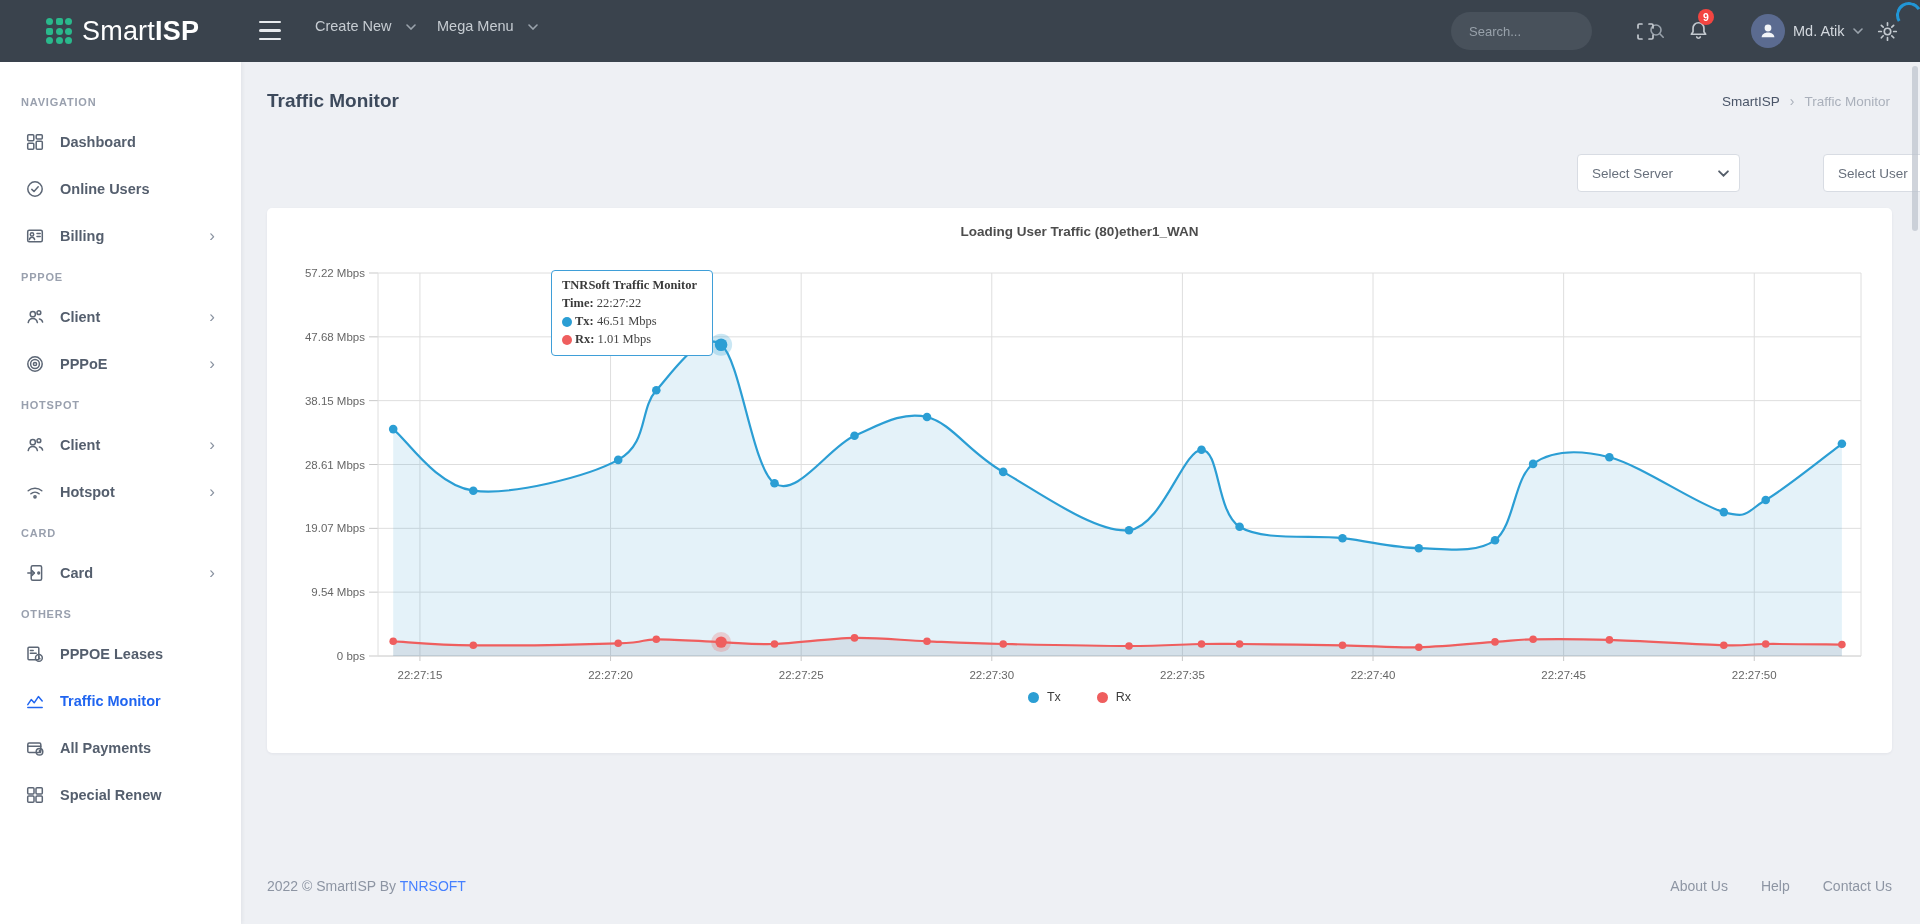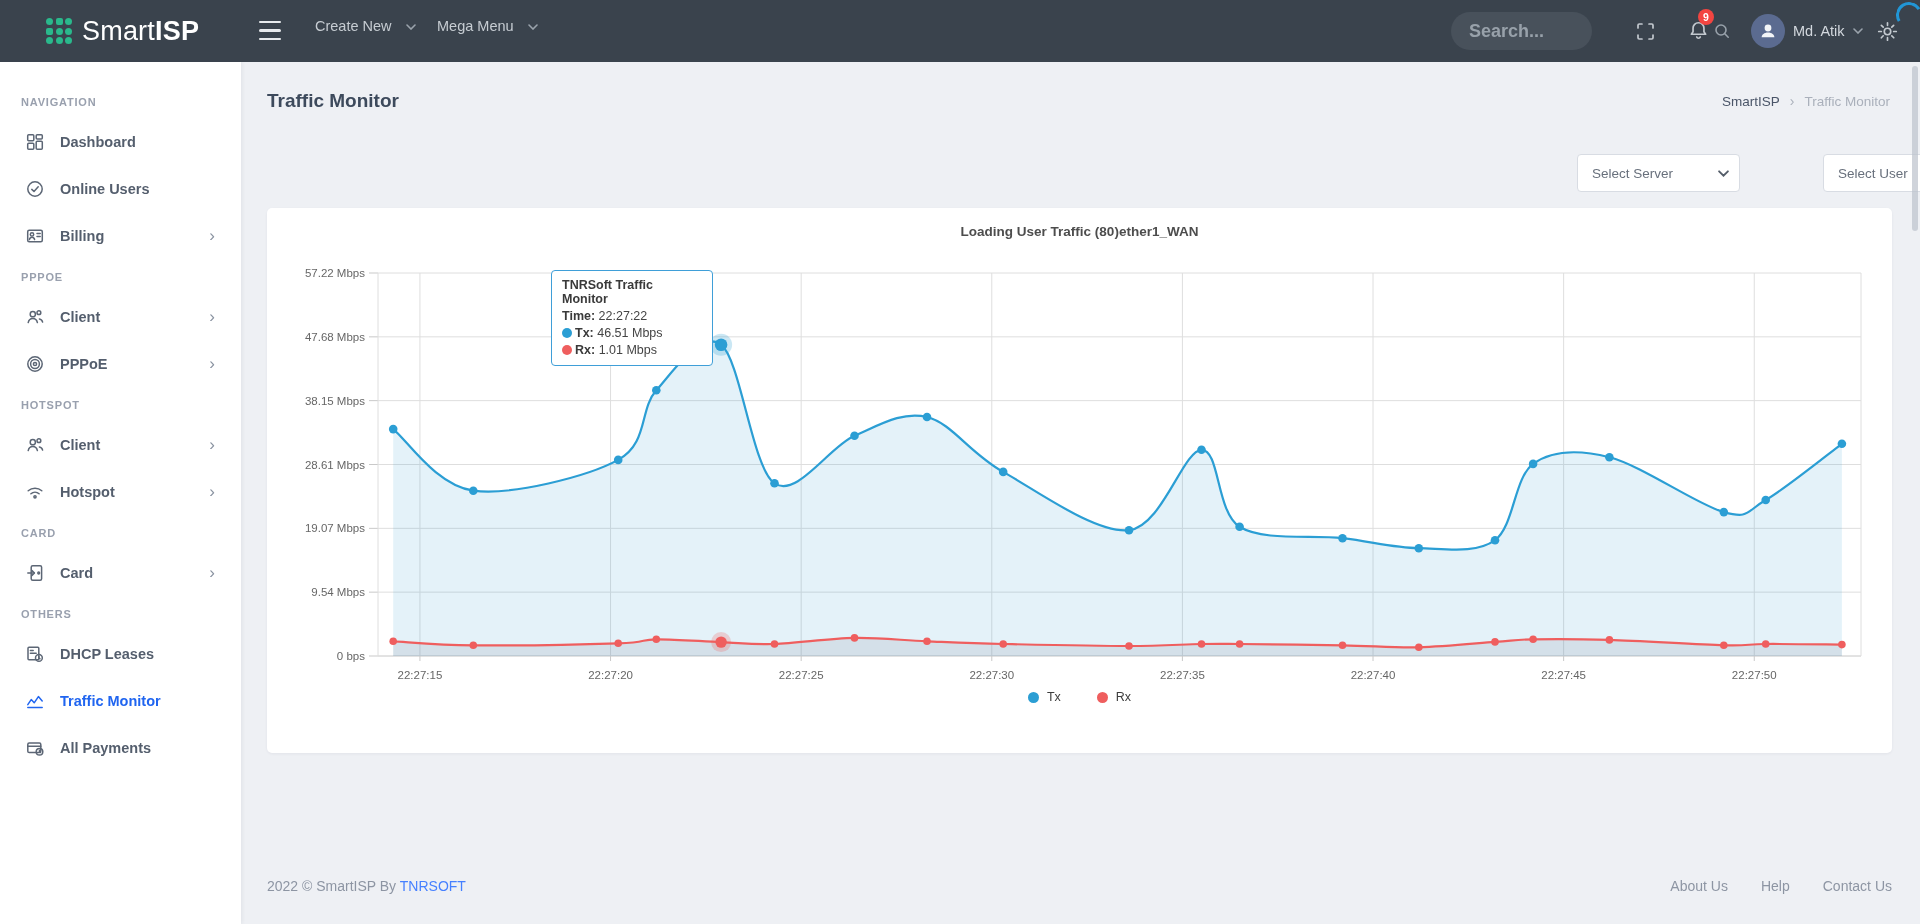--- a/index.html
+++ b/index.html
@@ -13,21 +13,21 @@
   .logo-grid { display:grid; grid-template-columns:repeat(3,7px); grid-template-rows:repeat(3,7px); gap:2.5px; }
   .logo-grid i { background:var(--green); display:block; }
   .logo-grid i.c { border-radius:50%; } .logo-grid i.s { border-radius:2px; }
   .brand-text { color:#fff; font-size:27px; letter-spacing:.2px; }
   .brand-text .light { font-weight:400; } .brand-text .bold { font-weight:800; }
   .hamburger { position:absolute; left:259px; top:21px; width:22px; height:19px; display:flex; flex-direction:column; justify-content:space-between; cursor:pointer; }
   .hamburger i { display:block; height:2.4px; background:#e8ebee; border-radius:2px; }
   .nav-link { position:absolute; top:0; height:52px; display:flex; align-items:center; gap:14px; color:#c6ccd2; font-size:14.5px; cursor:pointer; }
   .nav-link svg { margin-top:2px; }
   .search-pill { position:absolute; left:1451px; top:12px; width:141px; height:38px; background:#48515b; border-radius:19px; display:flex; align-items:center; }
-  .search-pill input { flex:1; border:none; outline:none; background:transparent; color:#bef264; font-size:18px; padding:0 4px 0 18px; font-family:inherit;font-weight:bold; }
+  .search-pill input { flex:1; border:none; outline:none; background:transparent; color:#bef264; font-size:13px; padding:0 4px 0 18px; font-family:inherit; }
   .search-pill input::placeholder { color:#98a1aa; }
   .nav-icon { position:absolute; top:0; height:62px; display:flex; align-items:center; cursor:pointer; }
   .badge { position:absolute; left:10px; top:-11px; min-width:16px; height:16px; border-radius:50%; background:var(--badge); color:#fff; font-size:10.5px; font-weight:700; display:flex; align-items:center; justify-content:center; }
   .avatar { position:absolute; left:1751px; top:14px; width:34px; height:34px; border-radius:50%; background:#5b6b90; display:flex; align-items:center; justify-content:center; cursor:pointer; }
   .user-name { position:absolute; left:1793px; top:0; height:62px; display:flex; align-items:center; gap:8px; color:#d3d8de; font-size:14.5px; cursor:pointer; }
   .spinner-arc { position:absolute; left:1896px; top:2px; width:26px; height:26px; border-radius:50%; border:3px solid transparent; border-top-color:#2196d6; border-left-color:#2196d6; transform:rotate(14deg); }
 
   
   .sidebar { position:absolute; left:0; top:62px; width:241px; height:862px; background:#ffffff; box-shadow:1px 0 4px rgba(30,40,60,.07); z-index:30; padding-top:22px; }
   .nav-title { padding:12px 0 10px 21px; font-size:11px; font-weight:700; letter-spacing:.8px; color:#99a0ae; }
@@ -54,21 +54,21 @@
   
   .card { position:absolute; left:267px; top:208px; width:1625px; height:545px; background:#fff; border-radius:5px; box-shadow:0 1px 3px rgba(28,39,60,.06); }
   .chart-title { position:absolute; left:0; top:16px; width:100%; text-align:center; font-size:13.5px; font-weight:700; color:#4d4d4d; }
   #chart-svg { position:absolute; left:0; top:0; }
   .ax { font-size:11.5px; fill:#666; font-family:"Liberation Sans","DejaVu Sans",sans-serif; }
   .legend { position:absolute; left:0; top:482px; width:100%; display:flex; justify-content:center; gap:36px; }
   .lg-item { display:flex; align-items:center; gap:8px; font-size:12.5px; color:#3d3d3d; cursor:pointer; }
   .lg-dot { width:11px; height:11px; border-radius:50%; display:inline-block; }
 
   
-  .tooltip { position:absolute; left:284px; top:62px; width:162px; background:#fff; border:1px solid #3f9fd8; border-radius:4px; padding:7px 10px 8px 10px; z-index:5; }
+  .tooltip { position:absolute; left:284px; top:62px; width:162px; background:#fff; border:1px solid #3f9fd8; border-radius:4px; padding:7px 10px 8px 10px; z-index:5;font-family:Liberation Serif, serif; }
   .tt-title { font-size:12.5px; font-weight:700; color:#3a3a3a; }
   .tt-row { font-size:12.5px; color:#444; margin-top:3px; display:flex; align-items:center; }
   .tt-row b { color:#3a3a3a; }
   .tt-dot { width:10px; height:10px; border-radius:50%; display:inline-block; margin-right:3px; }
   .tt-dot.tx { background:var(--tx); } .tt-dot.rx { background:var(--rx); }
 
   
   .footer { position:absolute; left:267px; top:878px; width:1625px; display:flex; align-items:center; font-size:14px; color:#8d95a3; }
   .footer a { text-decoration:none; }
   .footer .f-link { color:#8d95a3; cursor:pointer; }
@@ -270,41 +270,52 @@
         <div class="nav-item">
           <span class="nav-ic">
             <svg width="18" height="18" viewBox="0 0 18 18">
               <rect x="2" y="2.2" width="10.8" height="12.6" rx="1"></rect>
               <line x1="4.4" y1="5.4" x2="7.2" y2="5.4"></line>
               <line x1="4.4" y1="8.2" x2="10.2" y2="8.2"></line>
               <circle cx="12.9" cy="12.9" r="3.4"></circle>
               <path d="M12.9,11.5v1.5l1.1,0.8"></path>
             </svg>
           </span>
-          <span class="nav-lb">DHCP Leases</span>
+          <span class="nav-lb">PPPOE Leases</span>
         </div>
         <div class="nav-item active">
           <span class="nav-ic">
             <svg width="18" height="18" viewBox="0 0 18 18">
               <polyline points="1.8,12.6 5.2,7.6 8.2,10.8 12.4,4.6 16.2,9"></polyline>
               <line x1="1.8" y1="15.4" x2="16.2" y2="15.4"></line>
             </svg>
           </span>
           <span class="nav-lb">Traffic Monitor</span>
         </div>
         <div class="nav-item">
           <span class="nav-ic">
             <svg width="18" height="18" viewBox="0 0 18 18">
               <rect x="1.8" y="4" width="13" height="9.6" rx="1.4"></rect>
               <line x1="1.8" y1="7.2" x2="14.8" y2="7.2"></line>
               <circle cx="13.5" cy="12.7" r="3.3"></circle>
               <path d="M13.5,11.3v1.5l1,0.7"></path>
             </svg>
           </span>
           <span class="nav-lb">All Payments</span>
+        </div>
+        <div class="nav-item">
+          <span class="nav-ic">
+            <svg width="18" height="18" viewBox="0 0 18 18">
+              <rect x="1.7" y="1.7" width="6.3" height="6.3" rx="1"></rect>
+              <rect x="10" y="1.7" width="6.3" height="6.3" rx="1"></rect>
+              <rect x="1.7" y="10" width="6.3" height="6.3" rx="1"></rect>
+              <rect x="10" y="10" width="6.3" height="6.3" rx="1"></rect>
+            </svg>
+          </span>
+          <span class="nav-lb">Special Renew</span>
         </div>
       </nav>
   </aside>
 
   <h1 class="page-title">Traffic Monitor</h1>
   <div class="breadcrumb">
     <span class="bc-root">SmartISP</span>
     <span class="bc-sep">›</span>
     <span class="bc-current">Traffic Monitor</span>
   </div>

